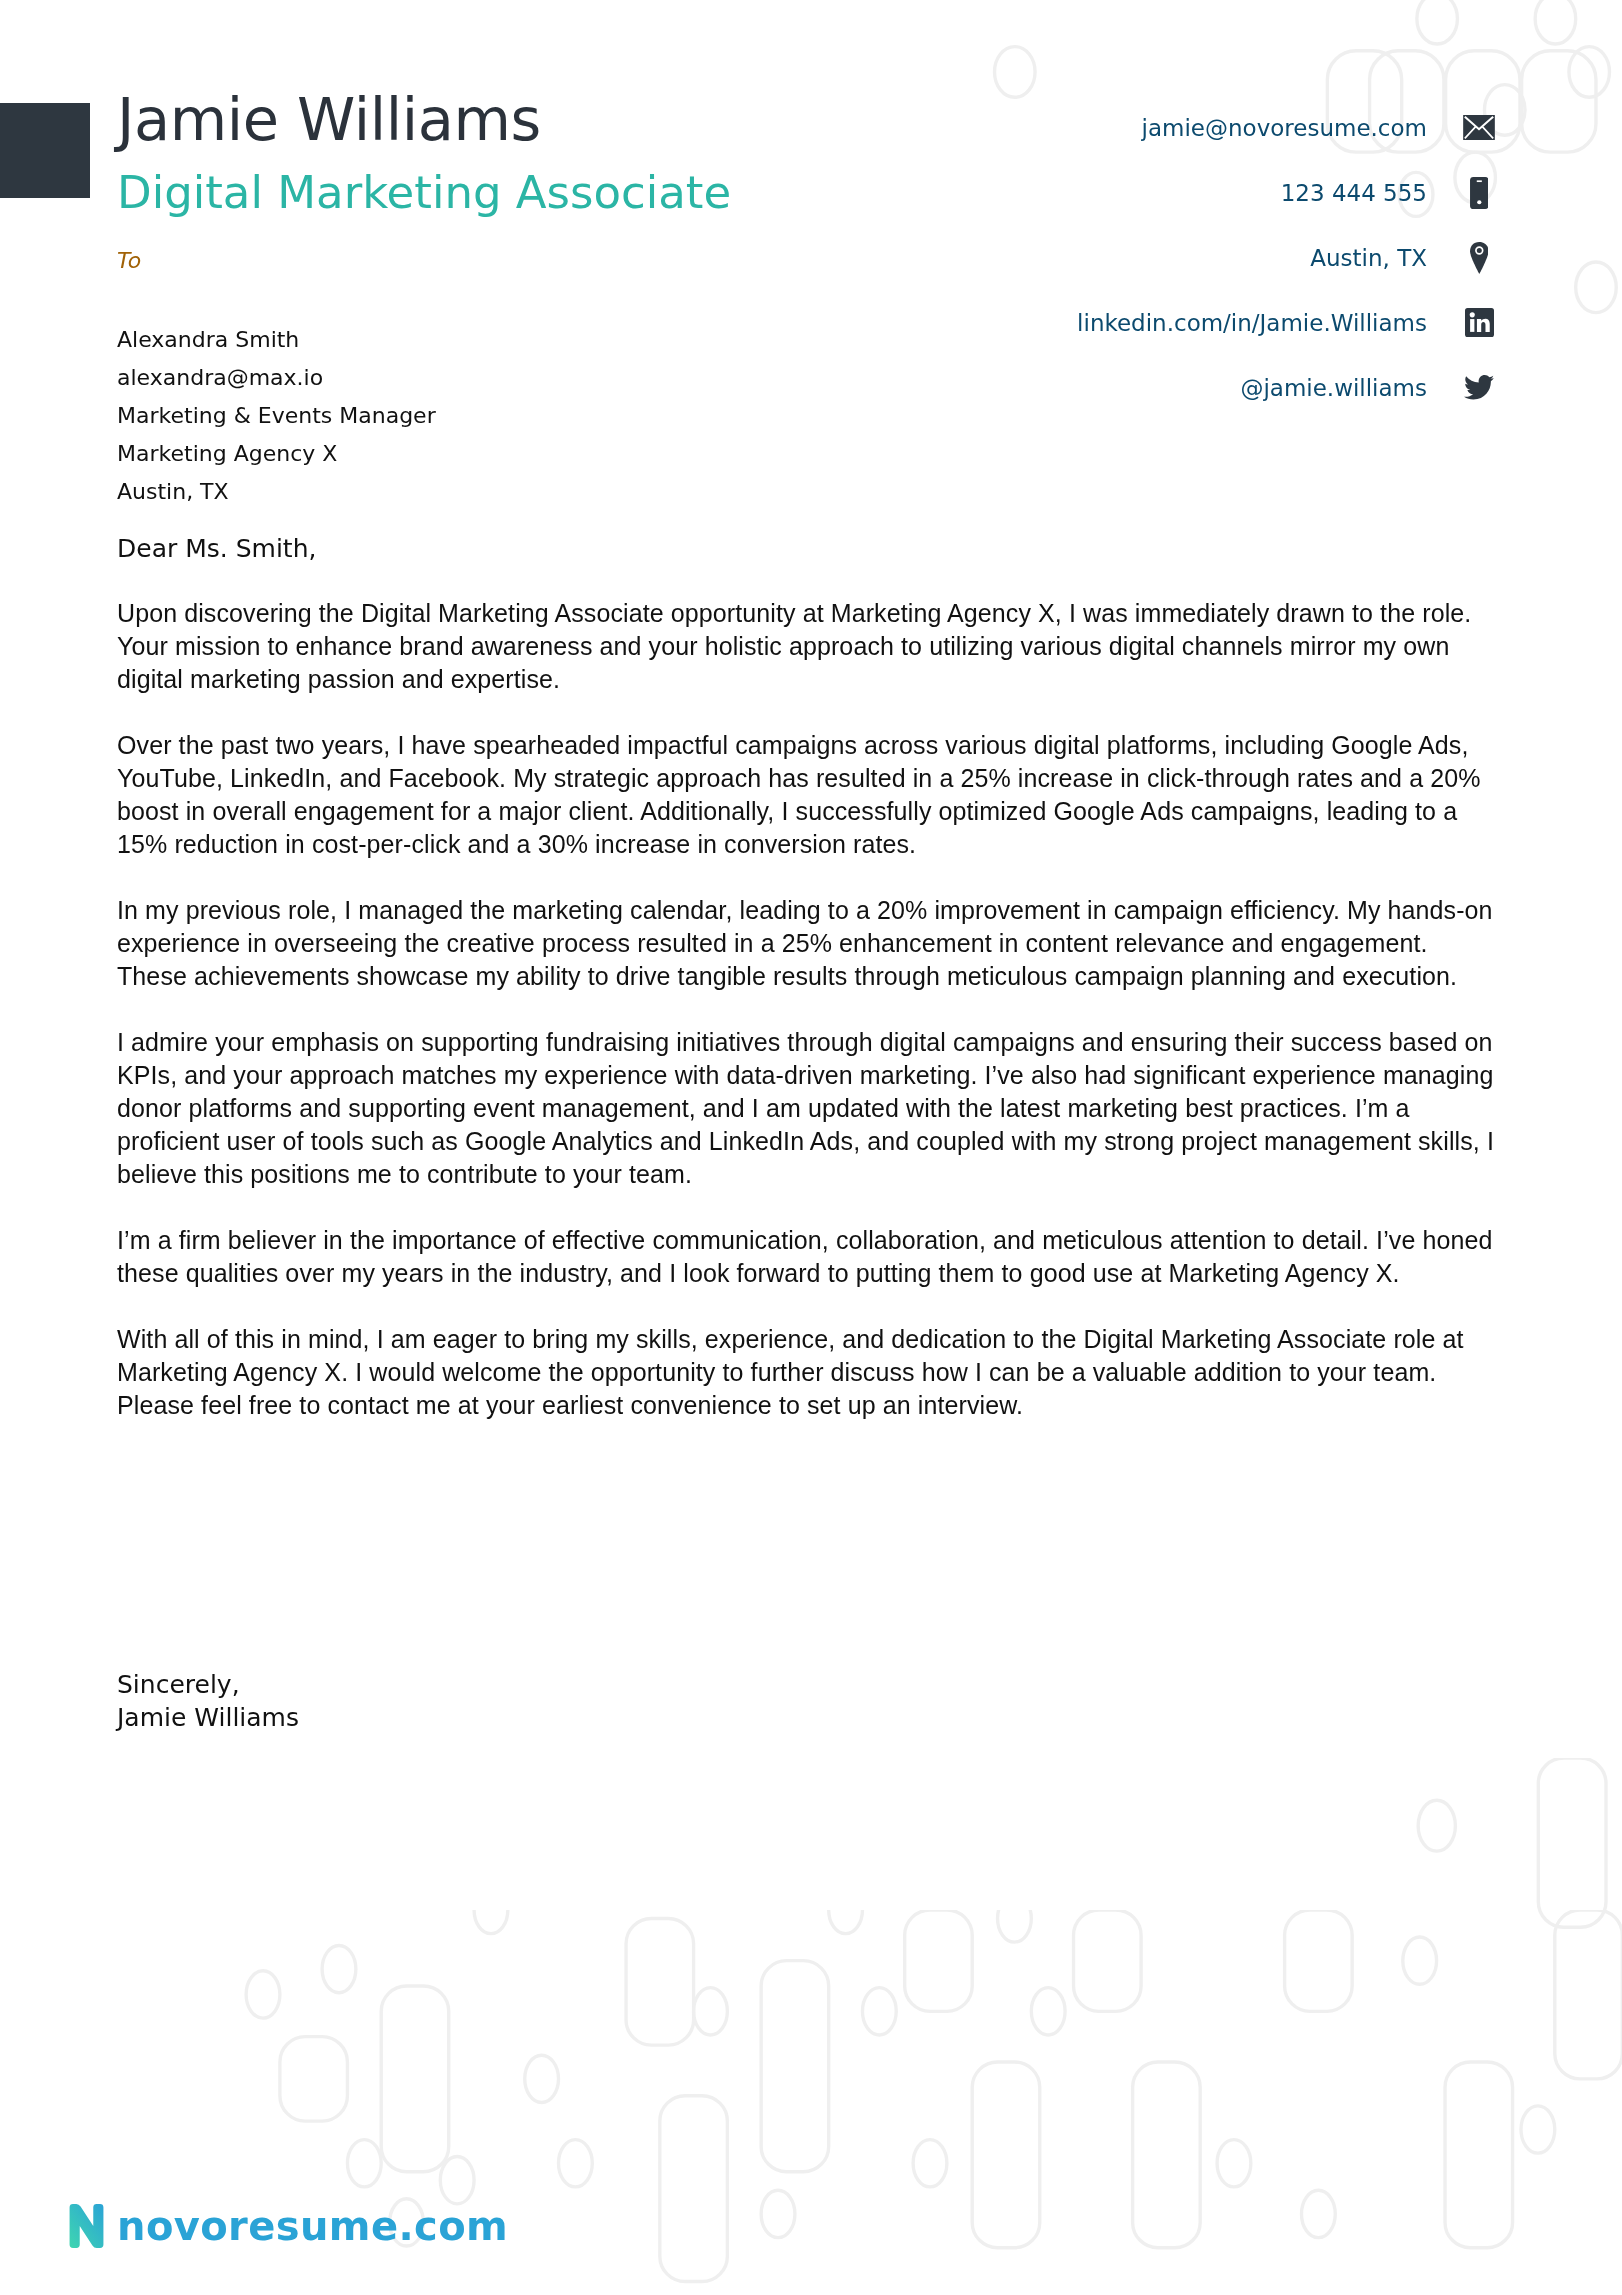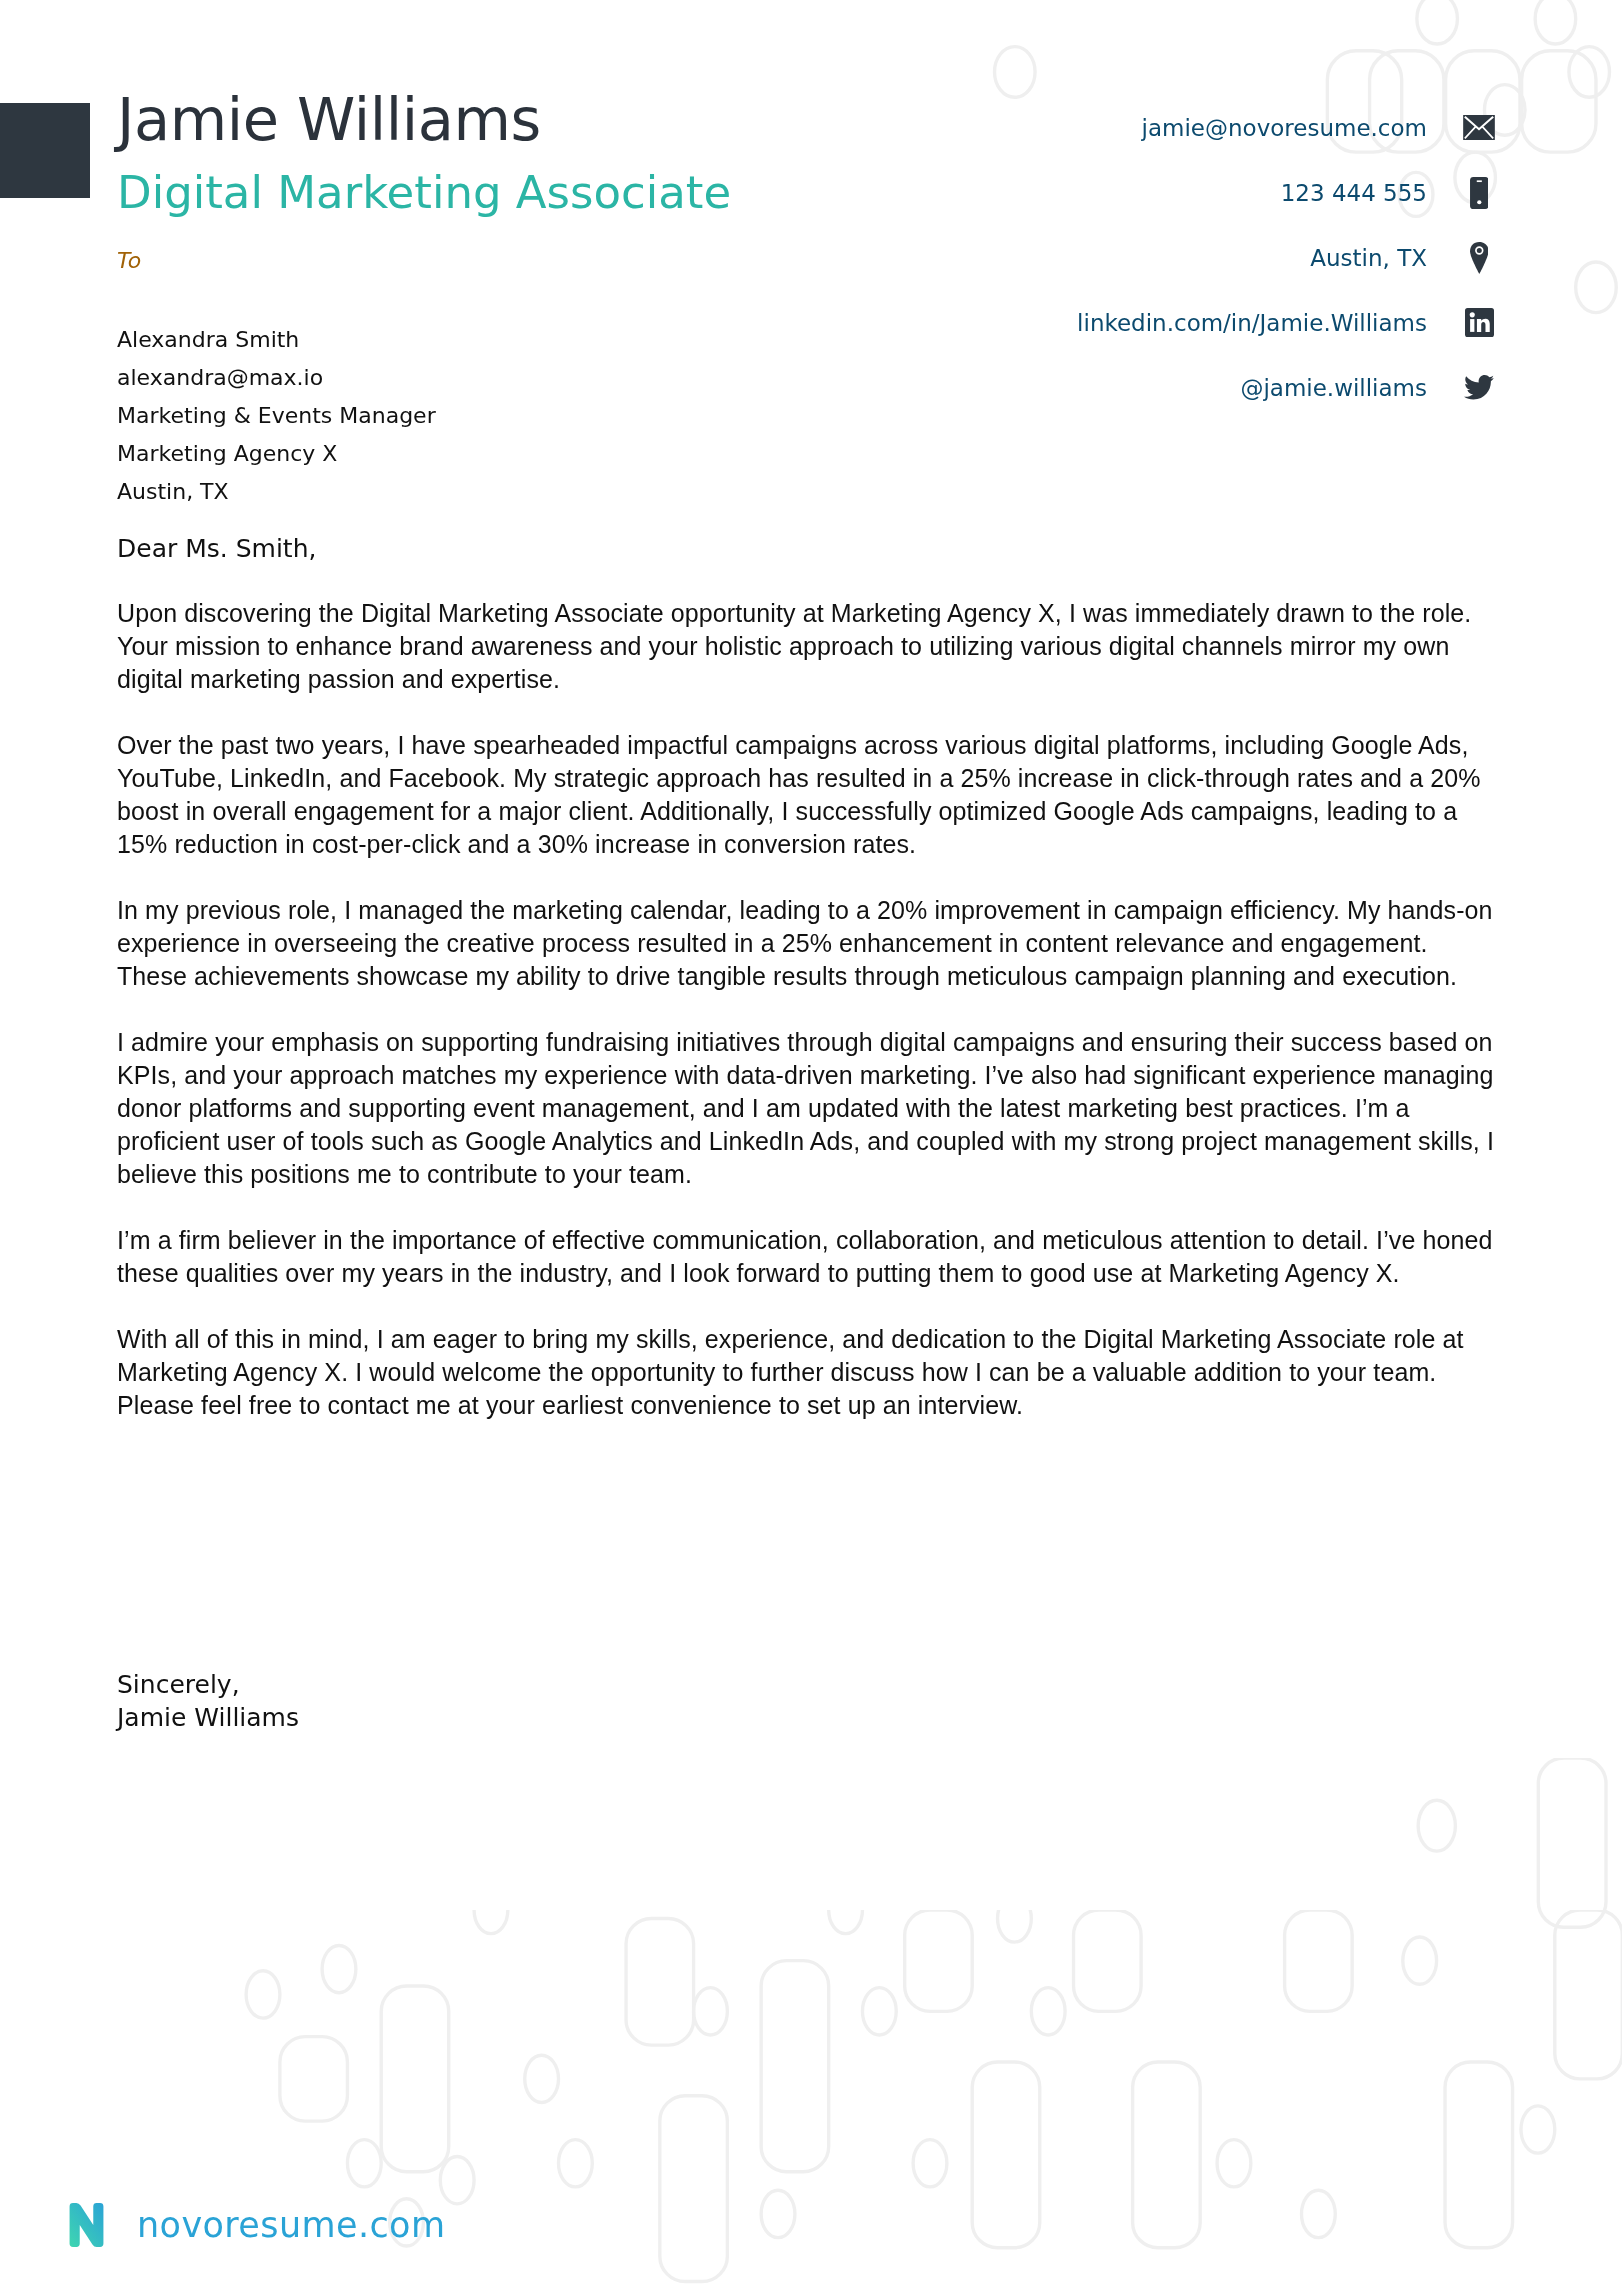--- a/index.html
+++ b/index.html
@@ -73,22 +73,22 @@
       position: absolute; left: 117px; top: 1668px;
       font-size: 25px; line-height: 33px; color: #111;
     }
 
     .footer-logo {
       position: absolute; left: 66px; top: 2203px;
       display: flex; align-items: center;
     }
     .logo-mark { width: 41px; height: 44px; margin-right: 10px; }
     .logo-text {
-      font-size: 35px; font-weight: normal; color: #2aa3d6;
-      font-family: "DejaVu Sans", sans-serif; letter-spacing: 0.4px; margin-left: 20px;
+      font-size: 40px; font-weight: bold; color: #2aa3d6;
+      font-family: "DejaVu Sans", sans-serif; letter-spacing: 0.4px;
     }
   </style>
 </head>
 <body>
 
 <svg class="bg-pattern bg-top" viewBox="0 0 760 420">
   <g fill="none" stroke="#efefef" stroke-width="4">
     <rect x="460" y="60" width="88" height="120" rx="34"></rect>
     <rect x="550" y="60" width="88" height="120" rx="34"></rect>
     <rect x="640" y="60" width="88" height="120" rx="34"></rect>

